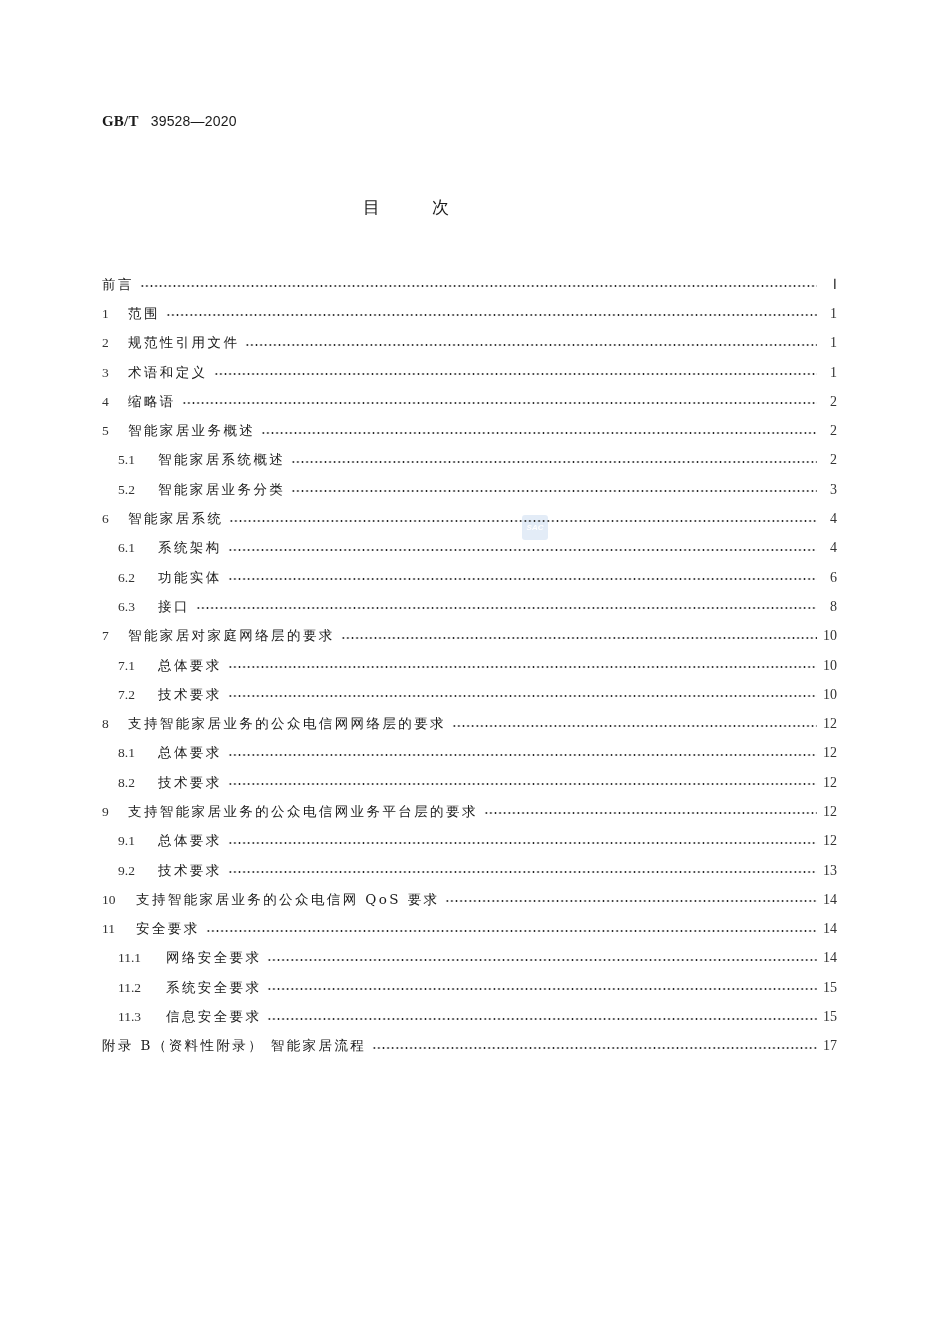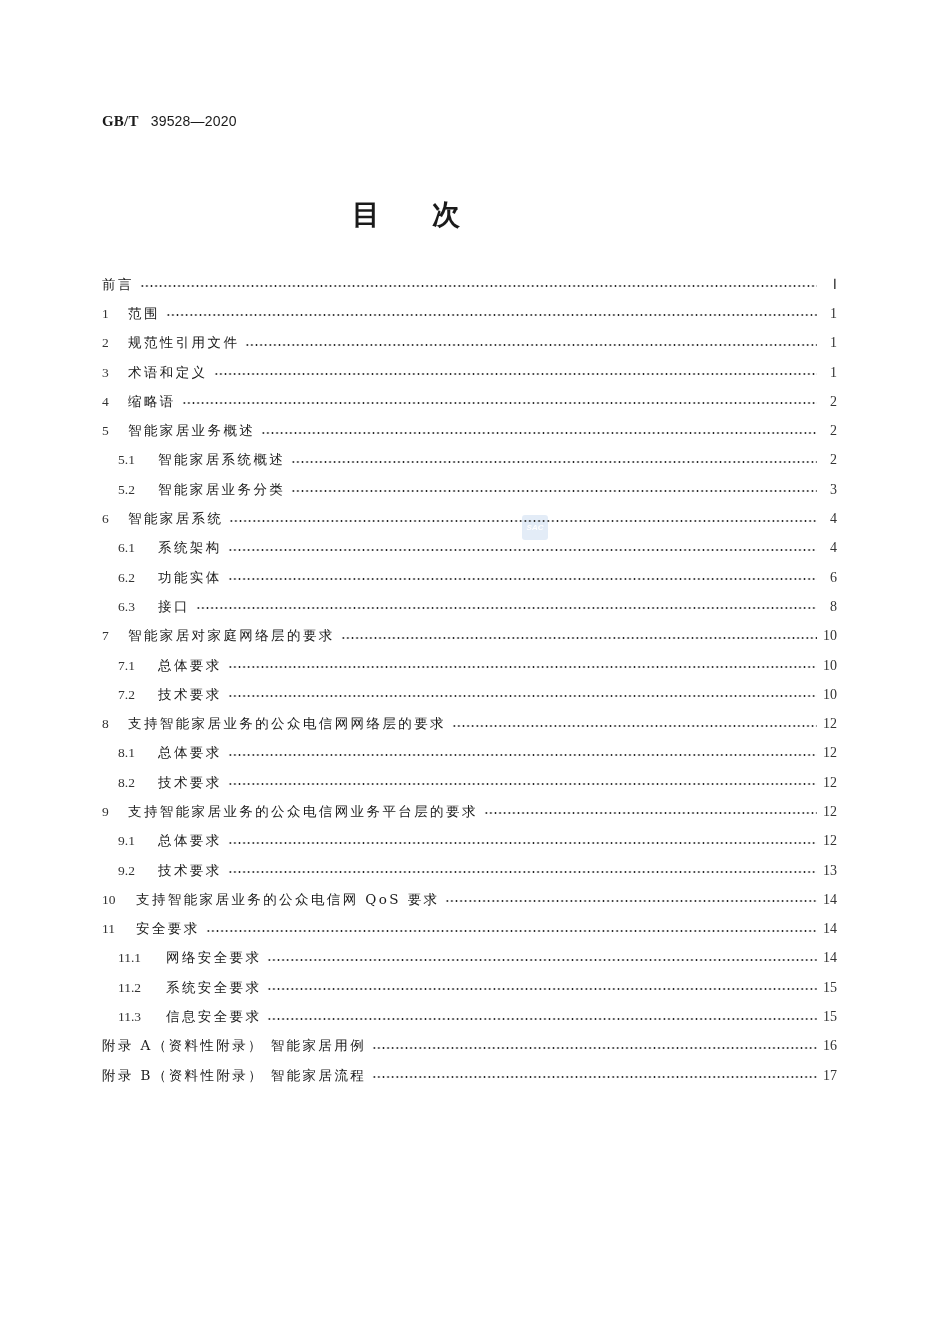--- a/index.html
+++ b/index.html
@@ -2,21 +2,21 @@
 <html><head>
   <meta charset="utf-8">
   <style>
     html, body { margin: 0; padding: 0; background: #ffffff; }
     body { width: 950px; height: 1344px; position: relative; overflow: hidden;
            font-family: "DejaVu Serif", "Liberation Serif", serif; color: #1a1a1a; }
     .std-code { position: absolute; left: 102px; top: 113px; font-size: 14px; letter-spacing: 0.2px; }
     .std-code .prefix { font-family: "Liberation Serif", serif; font-weight: bold; font-size: 15px; margin-top: 44px; }
     .std-code .num { font-family: "Liberation Sans", sans-serif; font-size: 14px; margin-left: 12px; }
     .title { position: absolute; left: 0; width: 812px; top: 196px; text-align: center;
-             font-family: "DejaVu Sans", sans-serif; font-weight: bold; font-size: 28px; }
+             font-family: "DejaVu Sans", sans-serif; font-weight: normal; font-size: 17px; }
     .title span { display: inline-block; }
     .title .gap { width: 52px; }
     .toc { position: absolute; left: 102px; top: 270px; width: 735px; }
     .row { position: relative; height: 29.3px; display: flex; align-items: center; font-size: 13.5px; }
     .row .lbl { white-space: nowrap; display: flex; align-items: center; background: #fff; padding-right: 4px; z-index: 1; }
     .row .num { display: inline-block; font-family: "Liberation Serif", serif; color: #333; }
     .row .txt { letter-spacing: 2.4px; }
     .row .dots { flex: 1; height: 2px; margin: 0 6px 0 2px; align-self: center;
                  background-image: radial-gradient(circle, #222 0.9px, transparent 1.1px);
                  background-size: 4.6px 2px; background-repeat: repeat-x; margin-top: 3px; }
@@ -248,25 +248,18 @@
   <div class="row lvl1 wide">
       <span class="lbl">
         <span class="num">11.3</span>
         <span class="txt">信息安全要求</span>
       </span>
       <span class="dots"></span>
       <span class="pg">15</span>
     </div>
   <div class="row lvl0">
       <span class="lbl">
-        <span class="txt">附录 A（资料性附录） 智能家居用例</span>
-      </span>
-      <span class="dots"></span>
-      <span class="pg">16</span>
-    </div>
-  <div class="row lvl0">
-      <span class="lbl">
         <span class="txt">附录 B（资料性附录） 智能家居流程</span>
       </span>
       <span class="dots"></span>
       <span class="pg">17</span>
     </div>
 </div>
 
 </body></html>

